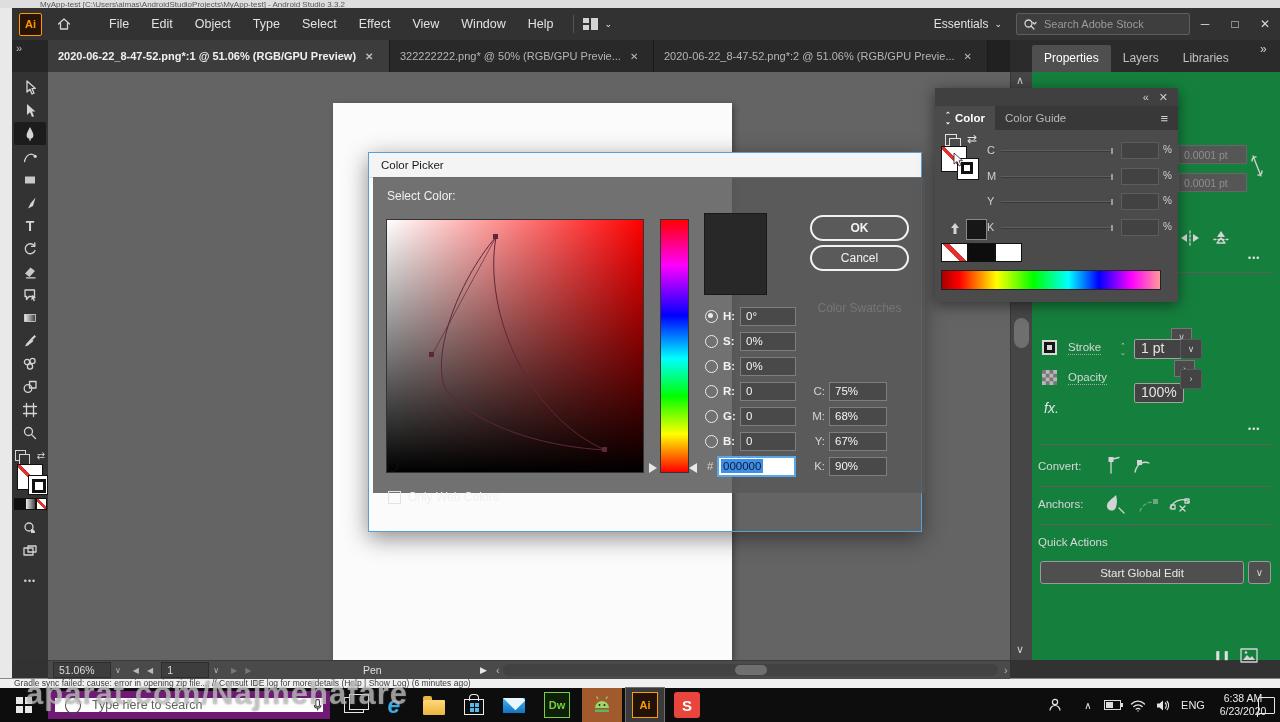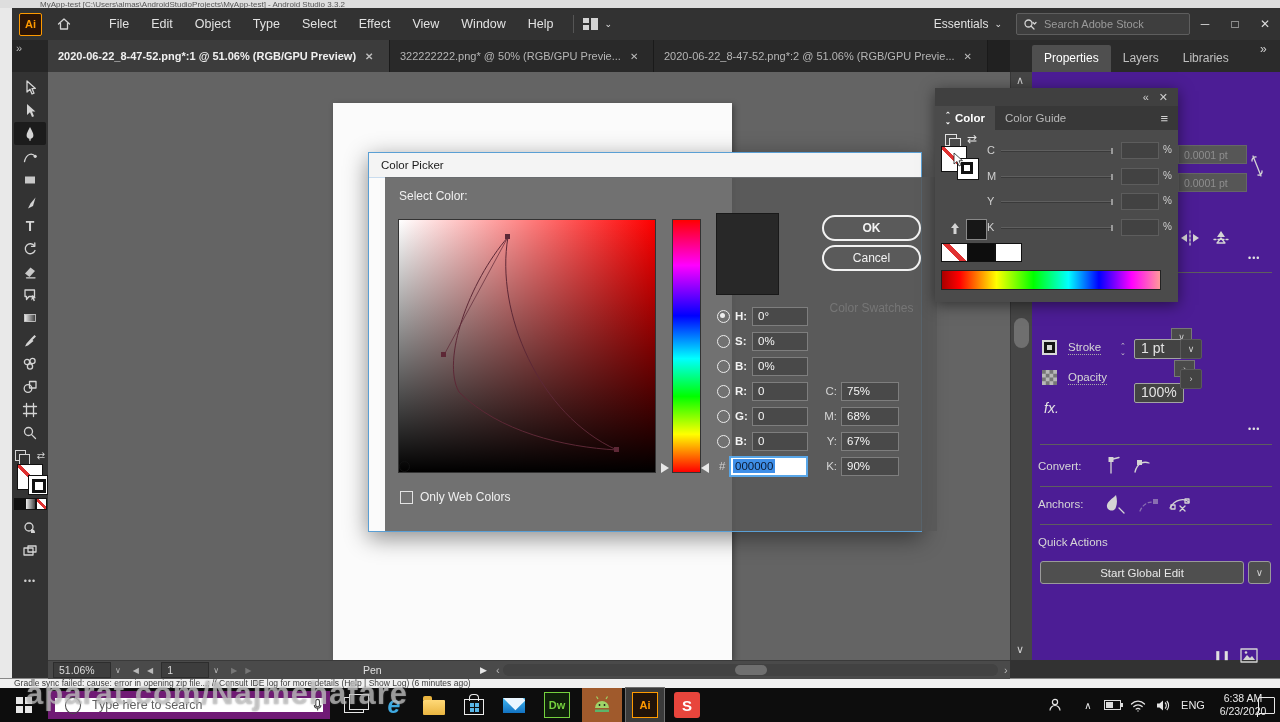--- a/index.html
+++ b/index.html
@@ -68,21 +68,21 @@
 
   
   .statusbar{left:48px;top:660px;width:962px;height:18px;background:#4a4a4a;border-top:1px solid #3a3a3a;
              display:flex;align-items:center;color:#dcdcdc;font-size:10.5px;}
   .sb-box{background:#3d3d3d;border:1px solid #2d2d2d;height:14px;display:flex;align-items:center;padding:0 5px;}
   .sb-ic{color:#b9b9b9;font-size:8px;margin:0 4px;display:flex;align-items:center;}
   .hscroll{position:absolute;left:455px;top:3px;width:495px;height:12px;background:#424242;border-radius:6px;}
   .hthumb{position:absolute;left:232px;top:1px;width:32px;height:10px;background:#6f6f6f;border-radius:5px;}
 
   
-  .rightpanel{left:1032px;top:72px;width:248px;height:588px;background:#4c1d95;color:#d6d6d6;font-size:11.5px;}
+  .rightpanel{left:1032px;top:72px;width:248px;height:588px;background:#15803d;color:#d6d6d6;font-size:11.5px;}
   .dim-field{position:absolute;width:62px;height:17px;background:#565656;border:1px solid #666;color:#8f8f8f;
              font-size:10.5px;display:flex;align-items:center;padding-left:5px;}
   .rp-divider{position:absolute;left:8px;width:232px;height:1px;background:#5e5e5e;}
   .linklbl{border-bottom:1px dotted #aaa;padding-bottom:1px;}
   .valbox{background:#434343;border:1px solid #a3a3a3;border-radius:2px;height:18px;display:flex;padding:0 6px;font-size:14px;color:#e3e3e3;}
   .chevbtn{background:#434343;border:1px solid #5a5a5a;border-radius:2px;height:18px;width:20px;display:flex;align-items:center;justify-content:center;font-size:9px;color:#cfcfcf;}
   .stroke-ic{width:15px;height:15px;background:#d9d9d9;position:relative;}
   .stroke-ic::after{content:"";position:absolute;left:2px;top:2px;width:5px;height:5px;border:3px solid #151515;}
   .opacity-ic{width:15px;height:15px;background:conic-gradient(#b8b8b8 90deg,#777 0 180deg,#b8b8b8 0 270deg,#777 0) 0 0/7.5px 7.5px;}
   .dots{color:#e0e0e0;font-size:9px;letter-spacing:1px;}
@@ -108,21 +108,21 @@
            background-image:linear-gradient(45deg,transparent 44%,#e03131 44%,#e03131 56%,transparent 56%);}
   .cp-spectrum{position:absolute;left:6px;top:140px;width:218px;height:18px;border:1px solid #222;
     background:linear-gradient(to right,#a00,#f00 8%,#ff0 25%,#0f0 42%,#0ff 58%,#00f 72%,#f0f 87%,#f99);}
   .cp-swatch{width:25px;height:17px;border:1px solid #111;display:inline-block;}
 
   
   .dialog{position:absolute;left:320px;top:80px;width:552px;height:378px;border:1px solid #5a9fd4;
           box-shadow:0 6px 22px rgba(0,0,0,.45);}
   .dlg-title{height:24px;background:#f4f4f4;border-bottom:1px solid #c9dcee;color:#1a1a1a;font-size:11.5px;
              display:flex;align-items:center;padding-left:12px;}
-  .dlg-body{position:absolute;left:16px;top:24px;width:552px;height:354px;background:rgba(88,88,88,0.85);color:#f0f0f0;}
+  .dlg-body{position:absolute;left:4px;top:24px;width:552px;height:316px;background:rgba(88,88,88,0.85);color:#f0f0f0;}
   .dlg-label{font-size:12px;color:#f0f0f0;}
   .color-field{position:absolute;left:13px;top:42px;width:256px;height:252px;border:1px solid #333;
     background:linear-gradient(to bottom,rgba(0,0,0,0),#000),linear-gradient(to right,#fff,#f00);}
   .hue-bar{position:absolute;left:287px;top:42px;width:27px;height:252px;border:1px solid #333;
     background:linear-gradient(to bottom,#f00,#f0f 18%,#00f 38%,#0ff 55%,#0f0 70%,#ff0 85%,#f00);}
   .hue-arrow-l{position:absolute;left:276px;top:286px;width:0;height:0;border-top:5px solid transparent;border-bottom:5px solid transparent;border-left:8px solid #e8e8e8;}
   .hue-arrow-r{position:absolute;left:316px;top:286px;width:0;height:0;border-top:5px solid transparent;border-bottom:5px solid transparent;border-right:8px solid #e8e8e8;}
   .preview-swatch{position:absolute;left:331px;top:36px;width:61px;height:80px;background:#282828;border:1px solid #191919;}
   .pill-btn{position:absolute;left:437px;width:99px;height:26px;border:2px solid #f2f2f2;border-radius:13px;
             background:transparent;color:#f2f2f2;font-size:12px;display:flex;align-items:center;justify-content:center;font-family:inherit;}

